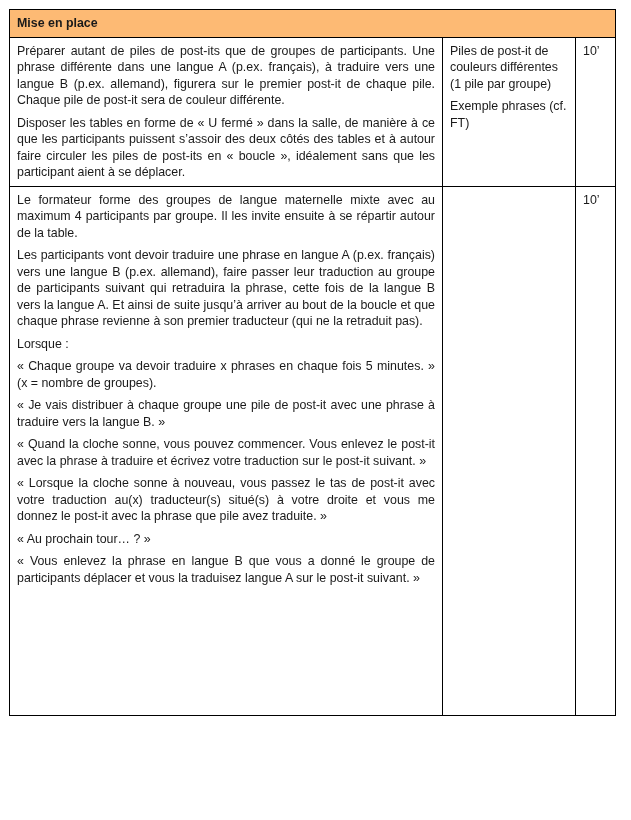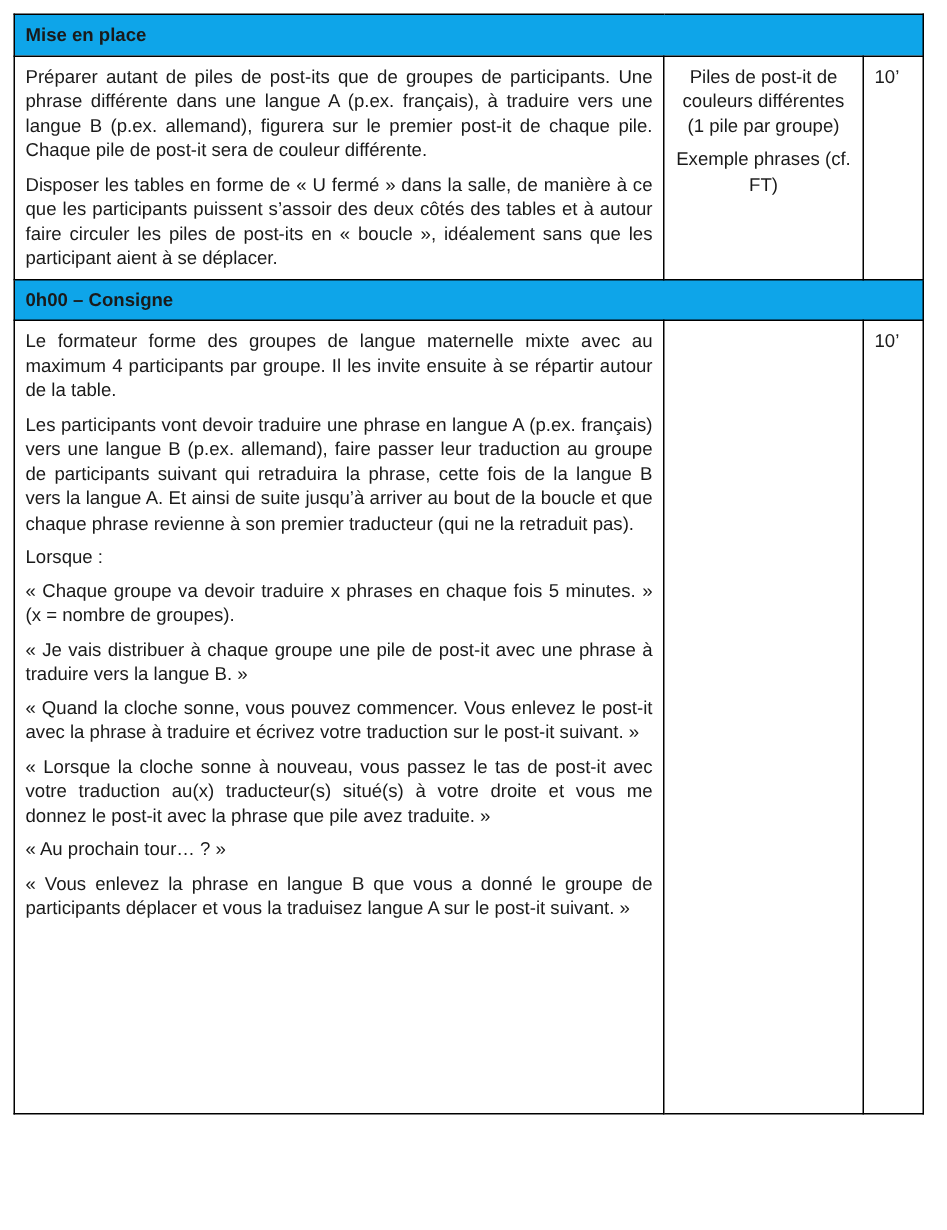--- a/index.html
+++ b/index.html
@@ -4,22 +4,22 @@
   <style>
     html, body { margin: 0; padding: 0; background: #ffffff; }
     body { width: 631px; height: 820px; position: relative; overflow: hidden;
            font-family: "Liberation Sans", "DejaVu Sans", sans-serif; color: #1a1a1a; }
     table.doc { position: absolute; left: 9px; top: 9px; width: 606px;
                 border-collapse: collapse; table-layout: fixed; font-size: 12.4px; line-height: 16.5px; }
     table.doc td { border: 1px solid #000; vertical-align: top; padding: 5px 7px 5px 7px; }
     col.c1 { width: 433px; }
     col.c2 { width: 133px; }
     col.c3 { width: 40px; }
-    tr.section td { background: #0ea5e9; font-weight: bold; height: 15px; padding: 5px 7px 5px 7px; }
-    td p { margin: 0 0 6px 0; text-align: center; }
+    tr.section td { background: #fdba74; font-weight: bold; height: 15px; padding: 5px 7px 5px 7px; }
+    td p { margin: 0 0 6px 0; }
     td.main p { text-align: justify; }
     td.main p.last { margin-bottom: 0; }
     td.dur { padding-left: 6px; }
     tr.row2 td { height: 518px; margin-top: 12px; }
   </style>
 </head>
 <body>
 
 <table class="doc">
   <colgroup>
@@ -35,23 +35,20 @@
       <td class="main">
         <p>Préparer autant de piles de post-its que de groupes de participants. Une phrase différente dans une langue A (p.ex. français), à traduire vers une langue B (p.ex. allemand), figurera sur le premier post-it de chaque pile. Chaque pile de post-it sera de couleur différente.</p>
         <p class="last">Disposer les tables en forme de « U fermé » dans la salle, de manière à ce que les participants puissent s’assoir des deux côtés des tables et à autour faire circuler les piles de post-its en « boucle », idéalement sans que les participant aient à se déplacer.</p>
       </td>
       <td>
         <p>Piles de post-it de couleurs différentes (1 pile par groupe)</p>
         <p>Exemple phrases (cf. FT)</p>
       </td>
       <td class="dur">10’</td>
     </tr>
-    <tr class="section">
-      <td colspan="3">0h00 – Consigne</td>
-    </tr>
     <tr class="row2">
       <td class="main">
         <p>Le formateur forme des groupes de langue maternelle mixte avec au maximum 4 participants par groupe. Il les invite ensuite à se répartir autour de la table.</p>
         <p>Les participants vont devoir traduire une phrase en langue A (p.ex. français) vers une langue B (p.ex. allemand), faire passer leur traduction au groupe de participants suivant qui retraduira la phrase, cette fois de la langue B vers la langue A. Et ainsi de suite jusqu’à arriver au bout de la boucle et que chaque phrase revienne à son premier traducteur (qui ne la retraduit pas).</p>
         <p>Lorsque :</p>
         <p>« Chaque groupe va devoir traduire x phrases en chaque fois 5 minutes. » (x = nombre de groupes).</p>
         <p>« Je vais distribuer à chaque groupe une pile de post-it avec une phrase à traduire vers la langue B. »</p>
         <p>« Quand la cloche sonne, vous pouvez commencer. Vous enlevez le post-it avec la phrase à traduire et écrivez votre traduction sur le post-it suivant. »</p>
         <p>« Lorsque la cloche sonne à nouveau, vous passez le tas de post-it avec votre traduction au(x) traducteur(s) situé(s) à votre droite et vous me donnez le post-it avec la phrase que pile avez traduite. »</p>
         <p>« Au prochain tour… ? »</p>

